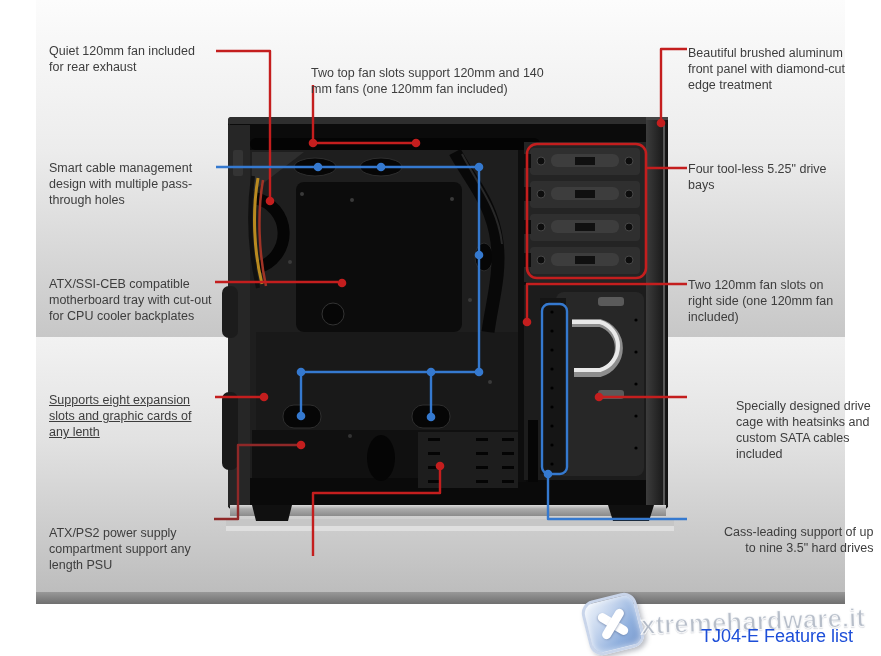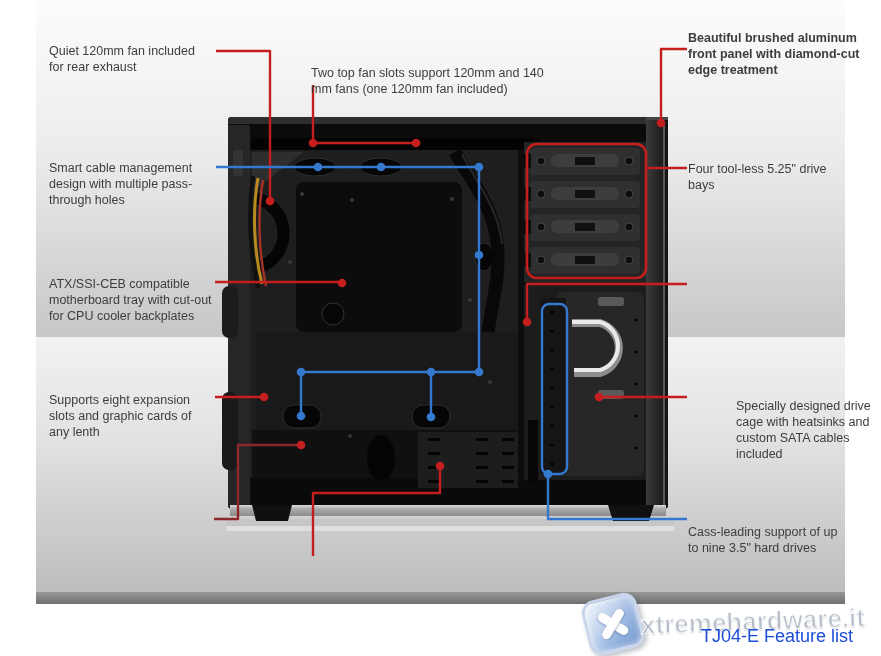--- a/index.html
+++ b/index.html
@@ -241,35 +241,41 @@
   </svg>
 
   <div class="callout" style="left:49px;top:43px;">Quiet 120mm fan included
 for rear exhaust</div>
   <div class="callout" style="left:49px;top:160px;">Smart cable management
 design with multiple pass-
 through holes</div>
   <div class="callout" style="left:49px;top:276px;">ATX/SSI-CEB compatible
 motherboard tray with cut-out
 for CPU cooler backplates</div>
-  <div class="callout" style="left:49px;top:392px;">Supports eight expansion
+  <div class="callout" style="left:49px;top:392px;text-decoration:underline;">Supports eight expansion
 slots and graphic cards of
 any lenth</div>
+  <div class="callout" style="left:49px;top:525px;">ATX/PS2 power supply
+compartment support any
+length PSU</div>
   <div class="callout" style="left:311px;top:54px;margin-top:11px;">Two top fan slots support 120mm and 140
 mm fans (one 120mm fan included)</div>
-  <div class="callout" style="left:688px;top:30px;font-weight:bold;">Beautiful brushed aluminum
+  <div class="callout" style="left:688px;top:45px;">Beautiful brushed aluminum
 front panel with diamond-cut
 edge treatment</div>
   <div class="callout" style="left:688px;top:161px;">Four tool-less 5.25" drive
 bays</div>
+  <div class="callout" style="left:688px;top:277px;">Two 120mm fan slots on
+right side (one 120mm fan
+included)</div>
   <div class="callout" style="left:688px;top:398px;margin-left:48px;">Specially designed drive
 cage with heatsinks and
 custom SATA cables
 included</div>
-  <div class="callout" style="left:688px;top:524px;">Cass-leading support of up
+  <div class="callout" style="left:724px;top:524px;text-align:right;">Cass-leading support of up
 to nine 3.5" hard drives</div>
 
   <div class="watermark">
     <div class="wm-x"></div>
     <div class="wm-text">xtremehardware.it</div>
   </div>
   <div class="footer-caption">TJ04-E Feature list</div>
 
 </div>
 

